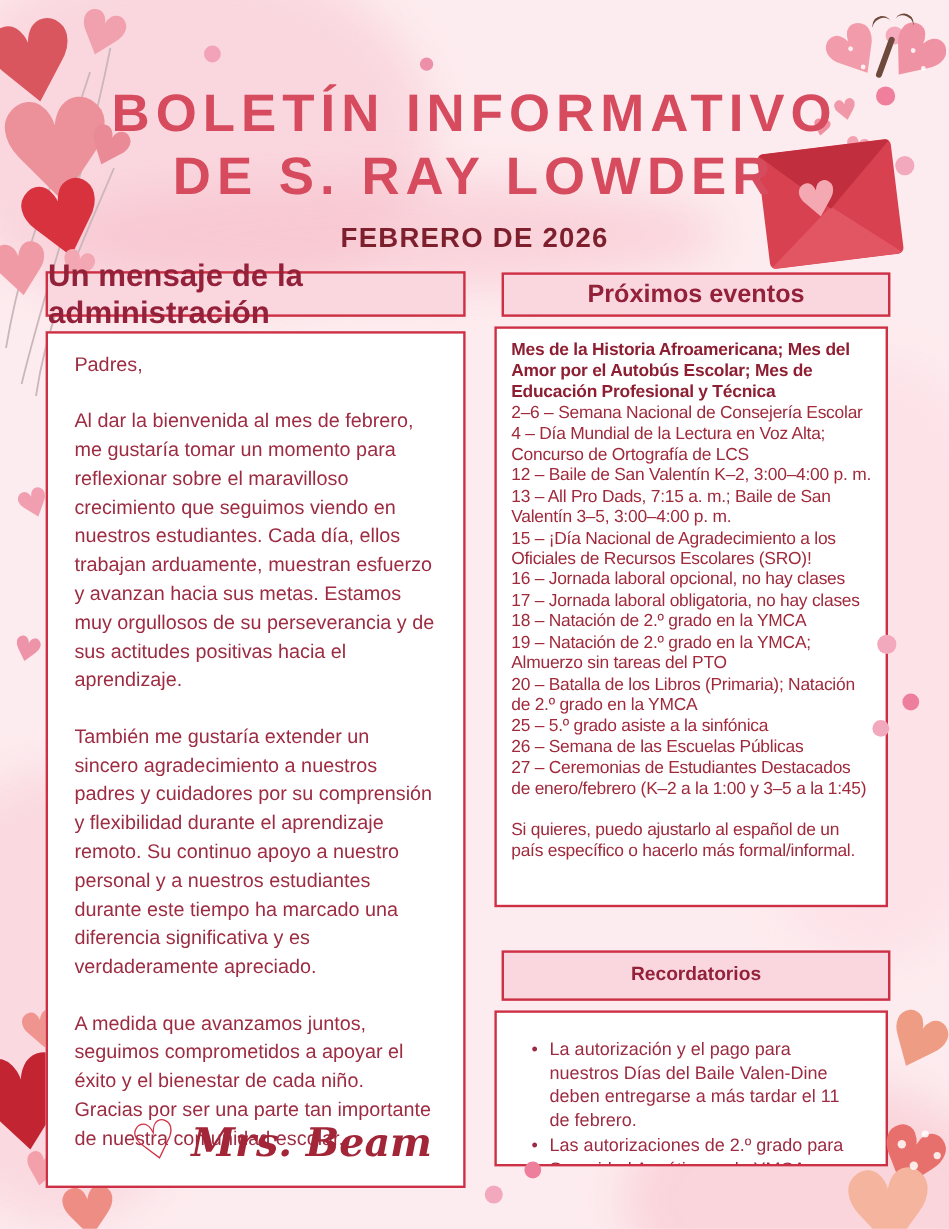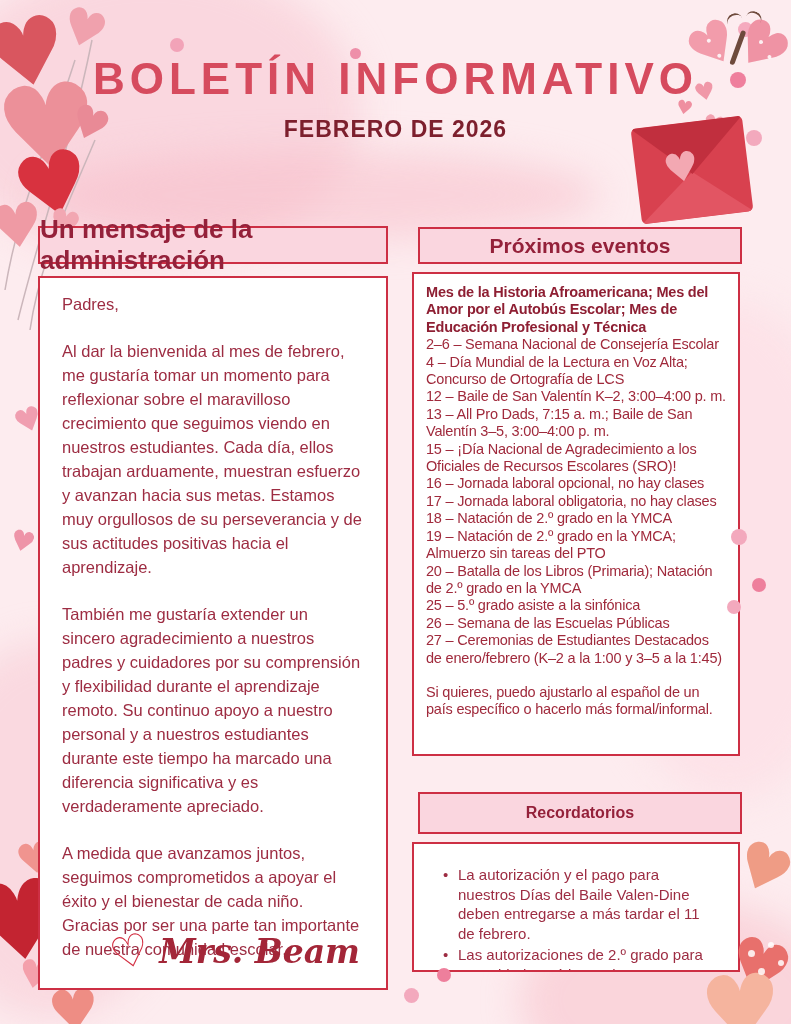--- a/index.html
+++ b/index.html
@@ -41,21 +41,21 @@
   .env-fold{position:absolute;left:0;bottom:0;width:0;height:0;
     border-left:56px solid transparent;border-right:56px solid transparent;border-bottom:46px solid #e25563;}
 
   
   .panel-head{position:absolute;z-index:2;display:flex;align-items:center;justify-content:center;
     background:#fad6df;border:2px solid #cd2f44;box-sizing:border-box;}
   .panel-head span{color:#94213a;font-weight:600;}
   .panel{position:absolute;z-index:2;background:#ffffff;border:2px solid #cd2f44;box-sizing:border-box;overflow:hidden;}
 
   
-  .masthead{position:absolute;left:0;top:52px;width:791px;text-align:center;z-index:2;}
+  .masthead{position:absolute;left:0;top:68px;width:791px;text-align:center;z-index:2;}
   .masthead h1{margin:0;font-size:44px;line-height:53px;letter-spacing:5px;font-weight:bold;color:#d64b5e;}
   .masthead .sub{margin-top:11px;font-size:23px;font-weight:bold;letter-spacing:1px;color:#7d1f2d;}
 
   
   .msg-head{left:38px;top:226px;width:350px;height:38px;}
   .msg-head span{font-size:26px;}
   .msg-box{left:38px;top:276px;width:350px;height:714px;padding:14px 22px;
     color:#9d2c42;font-size:16.5px;line-height:24px;}
   .msg-box .salut{margin:0 0 23px 0;}
   .msg-box p{margin:0 0 23px 0;}
@@ -151,20 +151,21 @@
   <div class="env-body">
     <div class="env-fold"></div>
     <div class="env-flap"></div>
   </div>
   <span class="h" style="left:28px;top:24px;--s:40px;--c:#f3a8b2;--r:-4deg;z-index:2"></span>
 </div>
 
 <header class="masthead">
   <h1>
     <span>BOLETÍN INFORMATIVO</span><br>
+    <span>DE S. RAY LOWDER</span>
   </h1>
   <div class="sub">FEBRERO DE 2026</div>
 </header>
 
 <div class="panel-head msg-head">
   <span>Un mensaje de la administración</span>
 </div>
 <div class="panel msg-box">
   <p class="salut">Padres,</p>
   <div>

